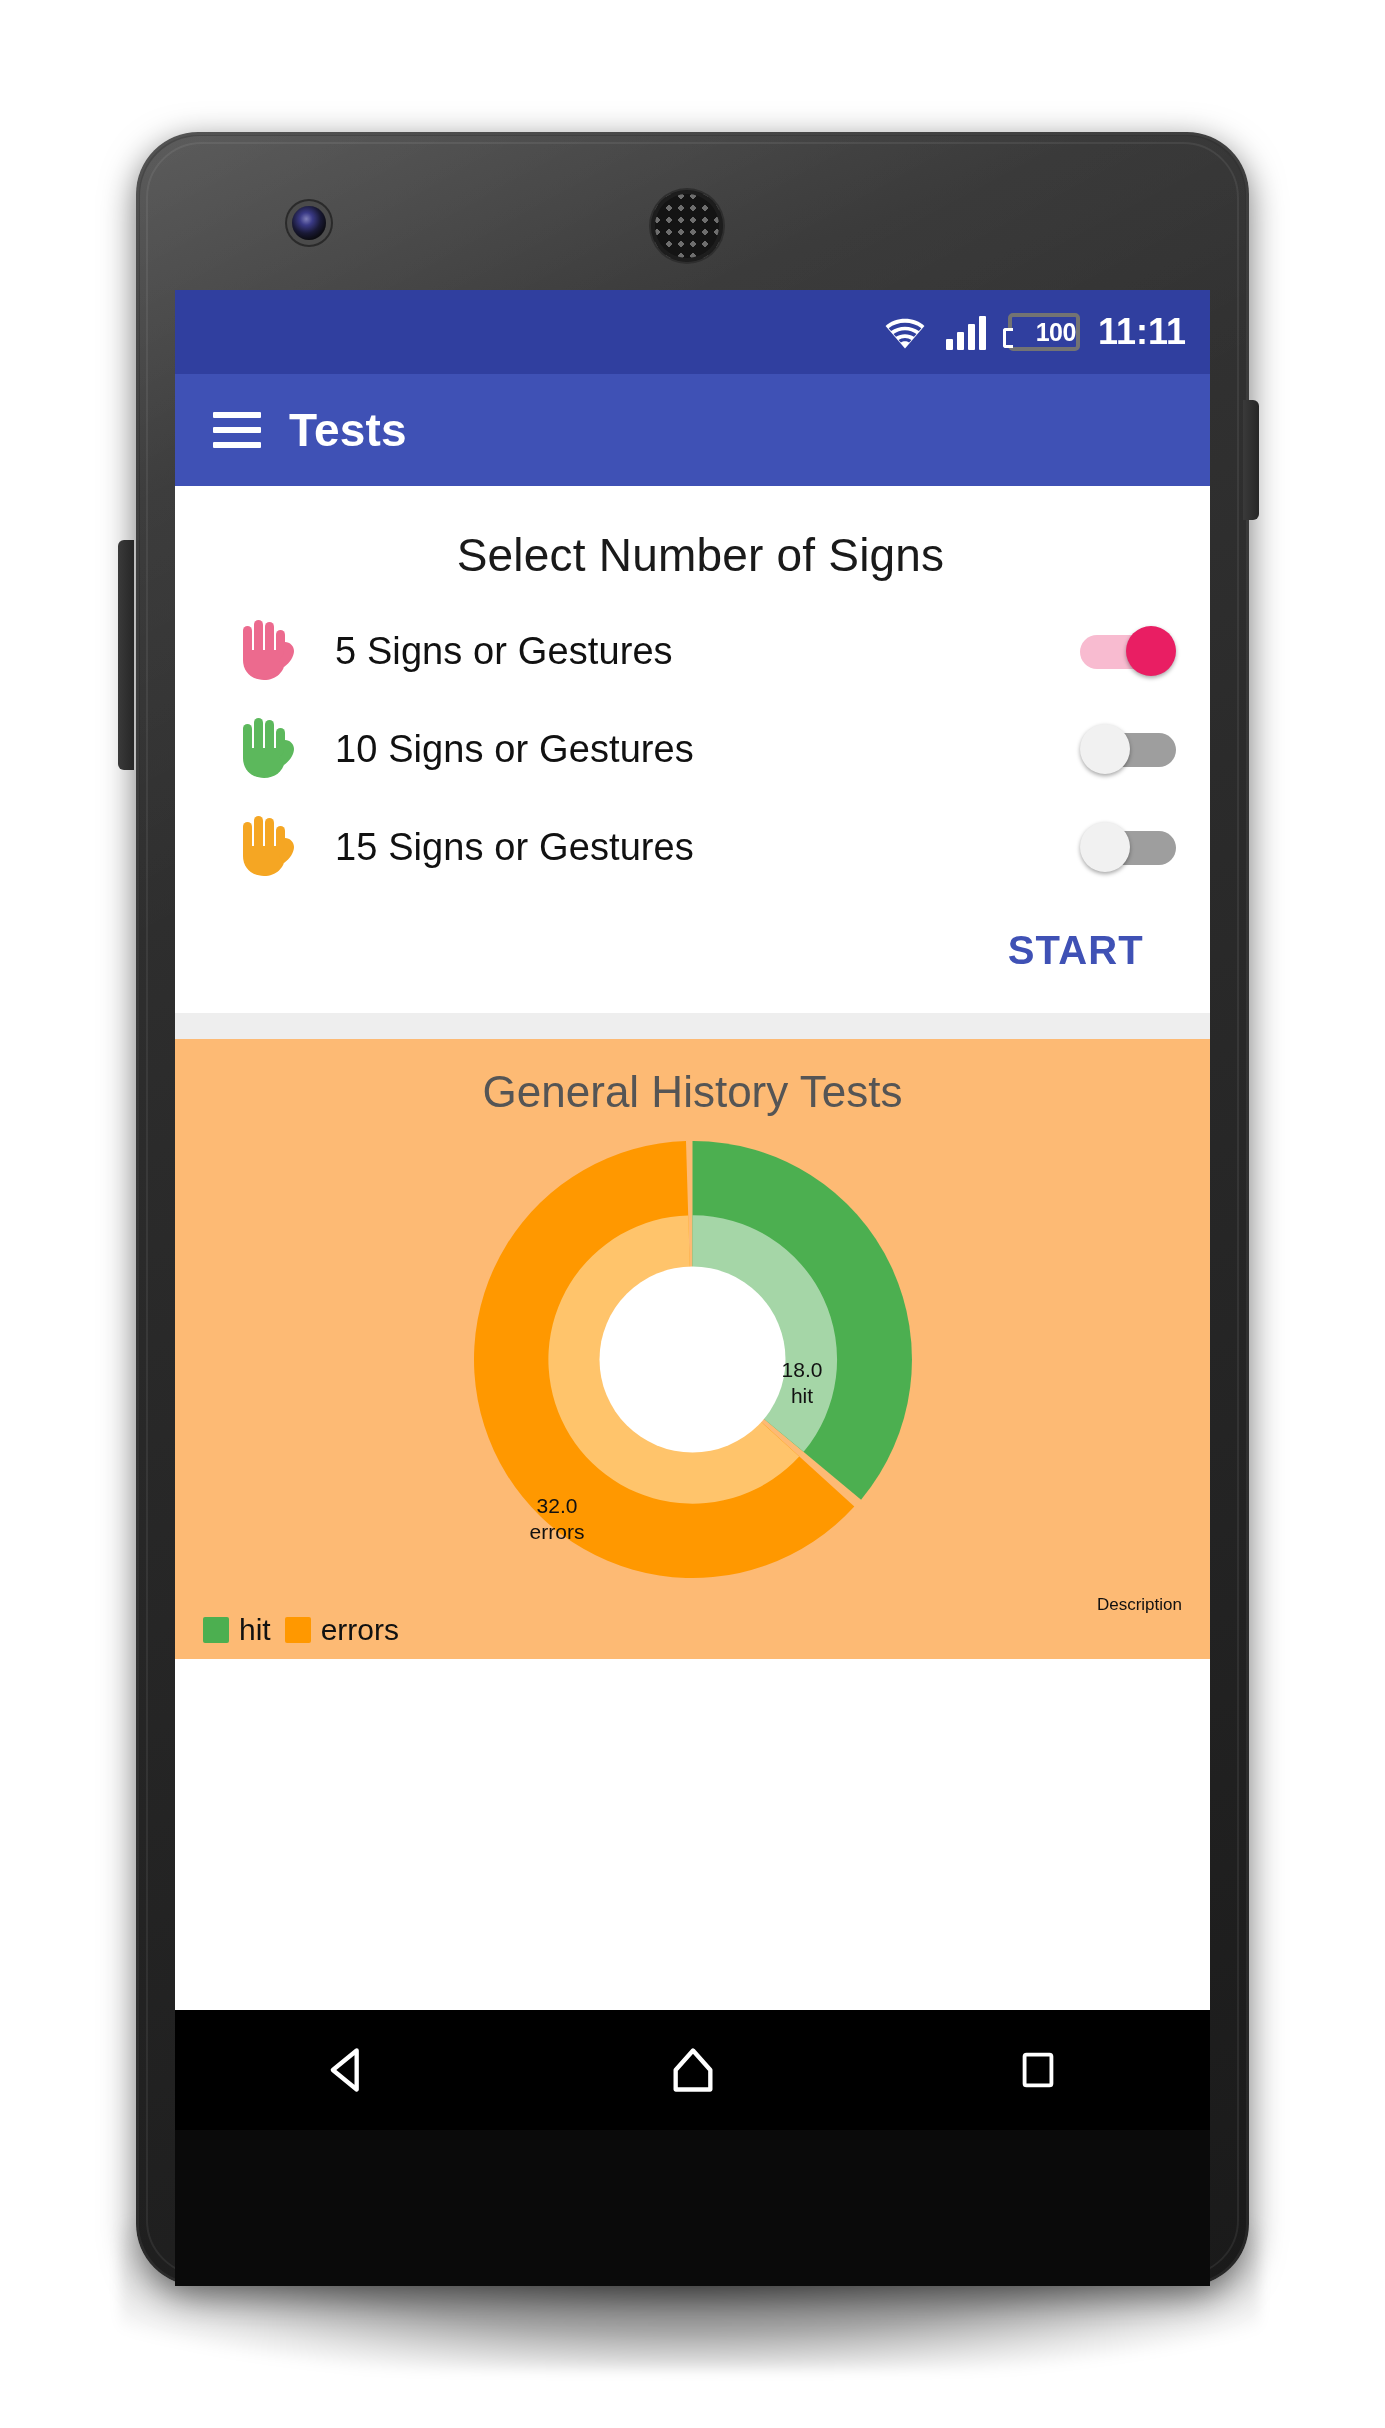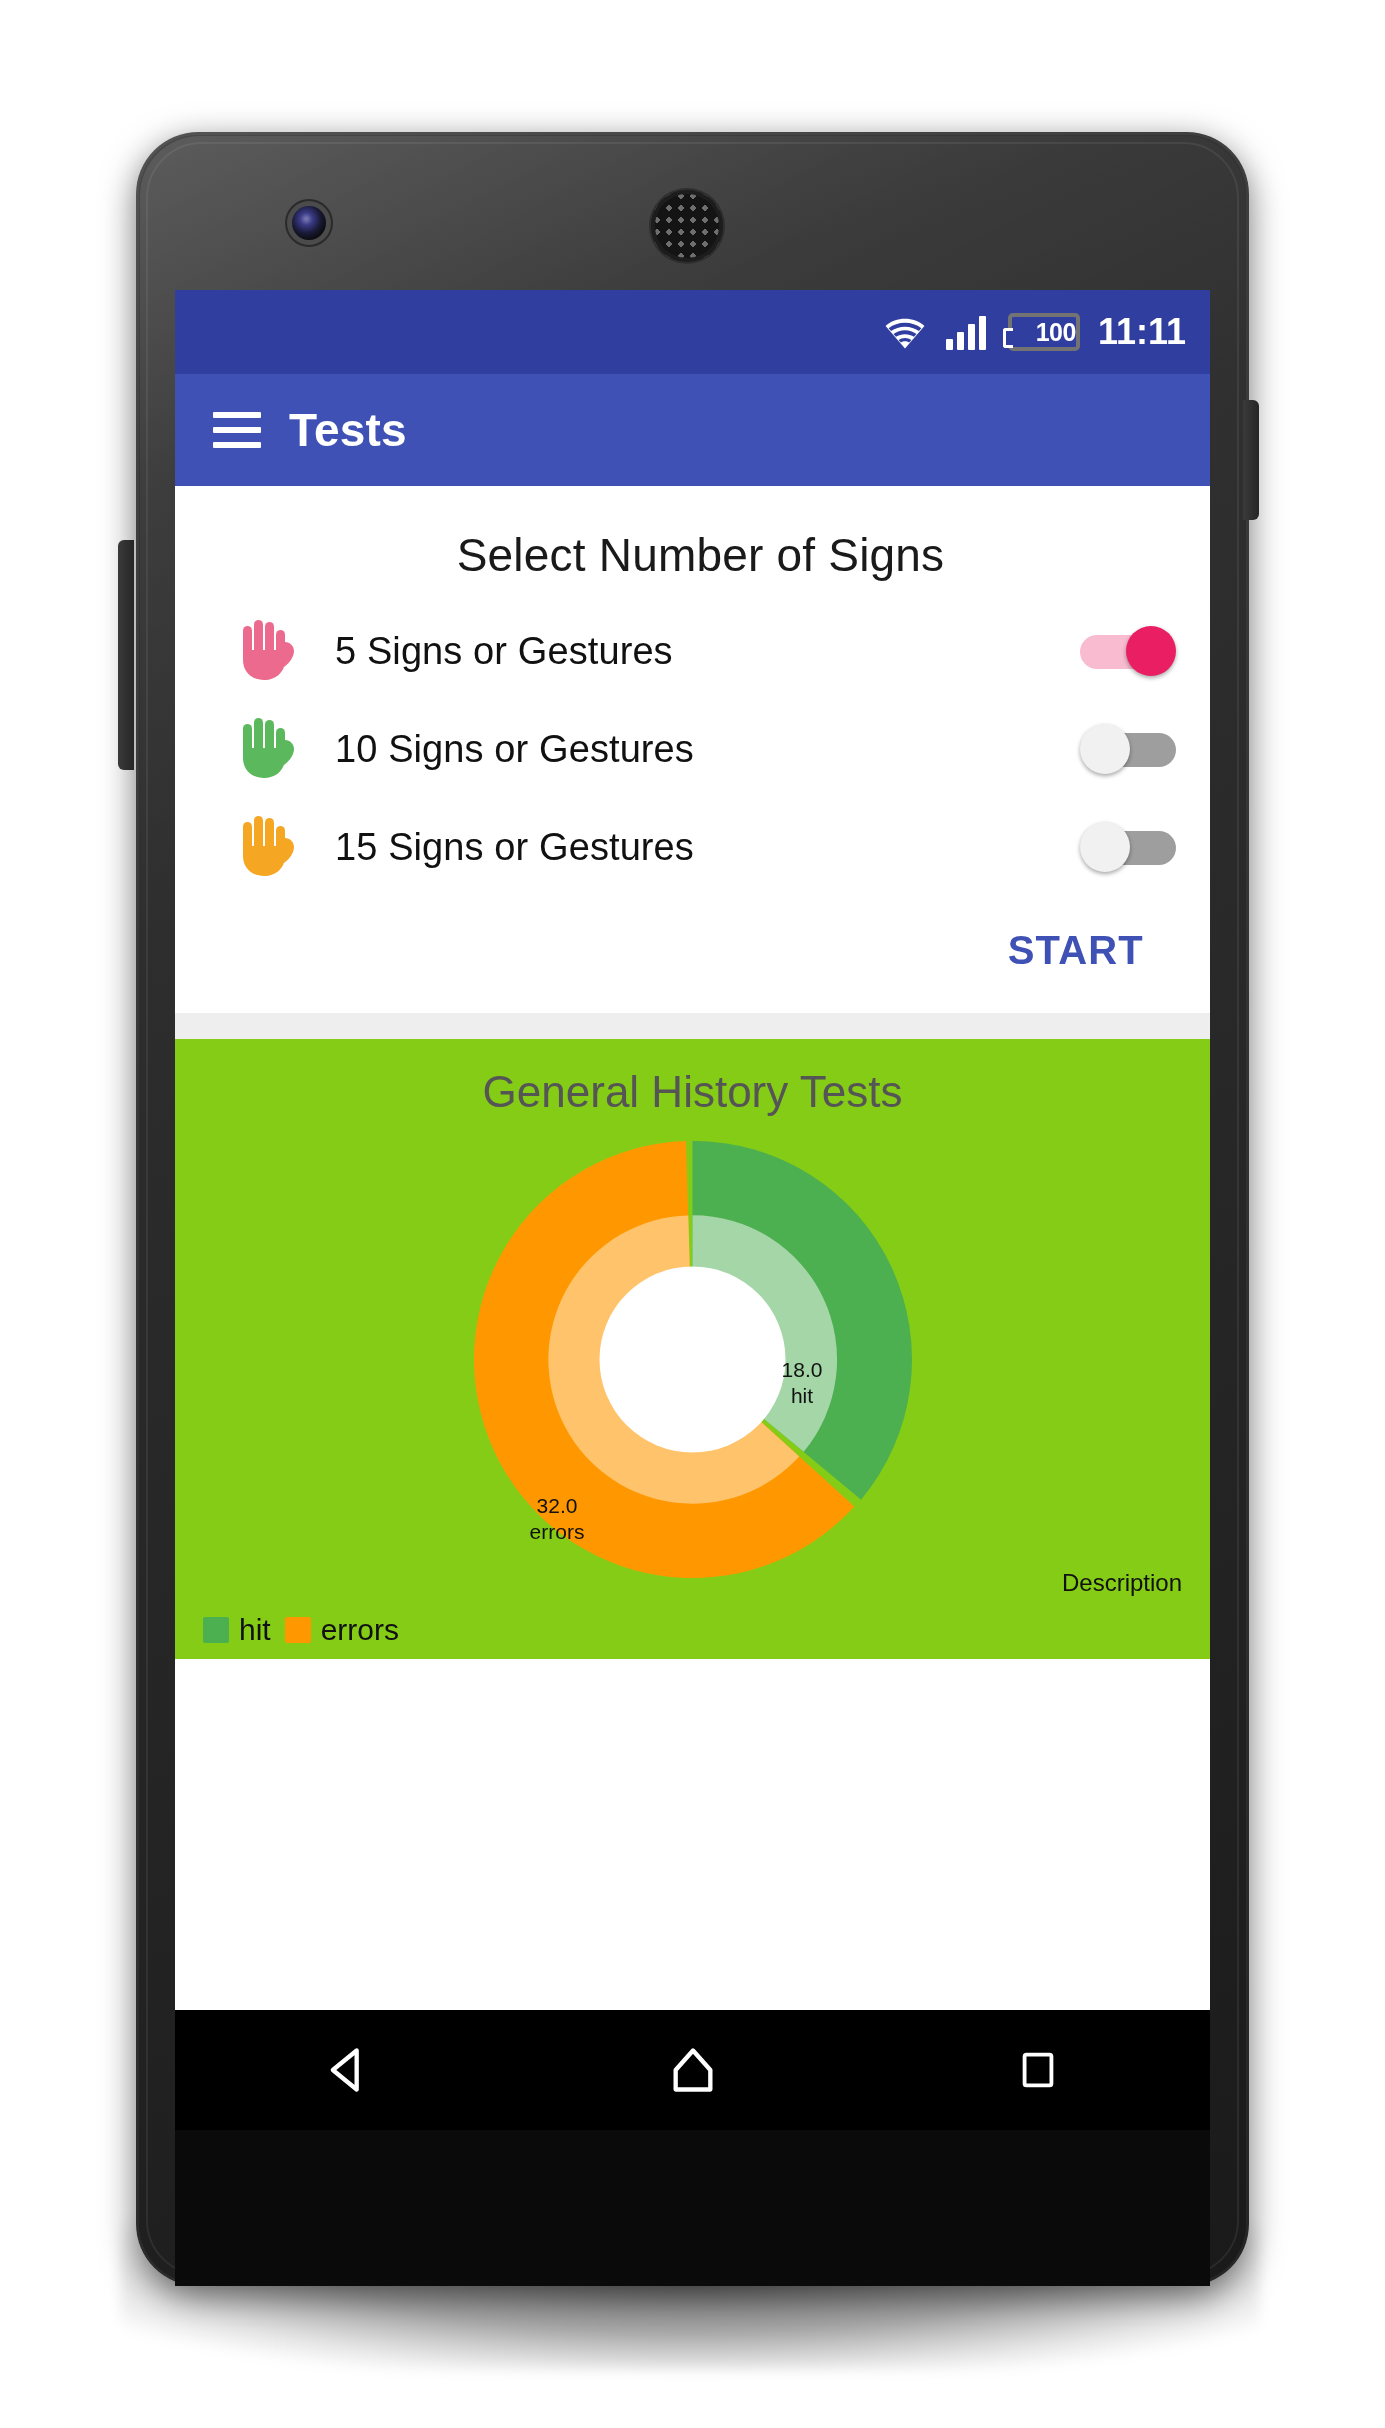--- a/index.html
+++ b/index.html
@@ -149,38 +149,38 @@
 
   .start-row { display:flex; justify-content:flex-end; padding: 26px 56px 14px 0; }
   .start-btn {
     color:#3f51b5; font-size:40px; font-weight:700; letter-spacing:1.2px;
     background:none; border:none; cursor:pointer; font-family:inherit; padding: 6px 10px;
   }
 
   .card-gap { height: 26px; background:#eeeeee; }
 
   
-  .card-chart { background:#84cc16; padding-top: 6px; position:relative; height: 620px; }
+  .card-chart { background:#fdba74; padding-top: 6px; position:relative; height: 620px; }
   .chart-title {
     text-align:center; font-size:44px; color:#555555; font-weight:400;
     padding: 22px 0 10px 0;
   }
   .donut-wrap { display:flex; justify-content:center; }
   .donut { position:relative; width:465px; height:465px; }
   .donut svg { display:block; }
   .slice-label {
     position:absolute; text-align:center; color:#111; font-size:21px; line-height:1.25;margin-top:44px;
   }
   .slice-label .v { display:block; }
   .slice-label-hit    { left: 296px; top: 186px; width: 92px; }
   .slice-label-errors { left: 42px;  top: 322px; width: 110px; }
 
   .chart-desc {
-    position:absolute; right: 28px; bottom: 62px;
-    font-size:24px; color:#111;
+    position:absolute; right: 28px; bottom: 44px;
+    font-size:17px; color:#111;
   }
   .legend {
     position:absolute; left: 28px; bottom: 12px;
     display:flex; align-items:center; gap: 14px;
   }
   .legend-item { display:flex; align-items:center; gap: 10px; }
   .legend-swatch { width:26px; height:26px; border-radius:2px; display:block; }
   .legend-text { font-size:30px; color:#111; }
 
   

